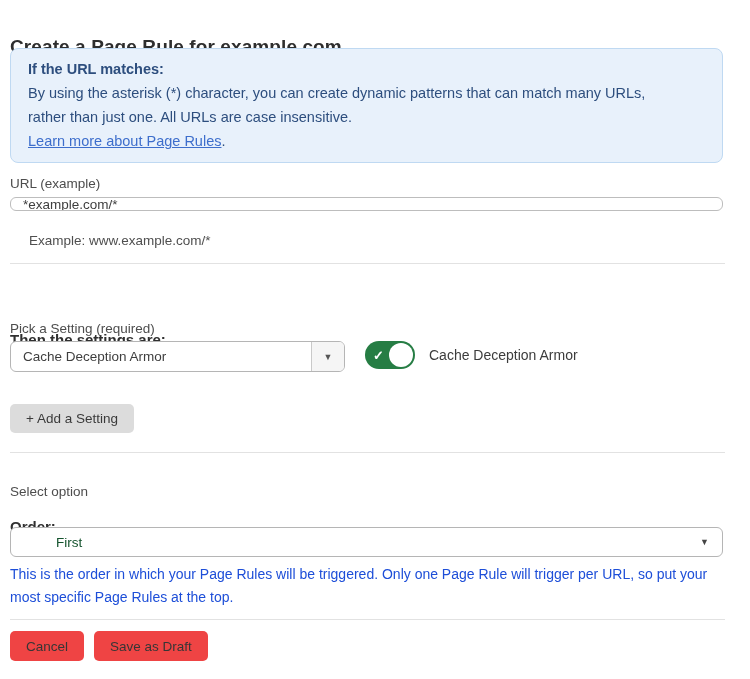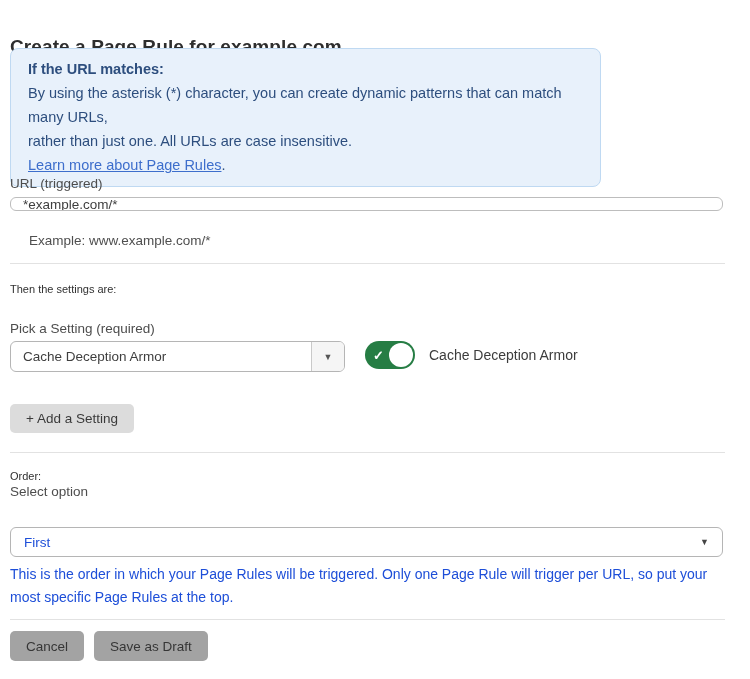--- a/index.html
+++ b/index.html
@@ -14,21 +14,21 @@
   
   .page-title {
     left: 10px; top: 8px;
     font-size: 19px; font-weight: bold; color: #2e2e2e;
     letter-spacing: 0.1px;
     margin-top: 28px;
   }
 
   
   .info-box {
-    left: 10px; top: 48px; width: 591px;
+    left: 10px; top: 48px; width: 713px;
     background: #e8f1fb;
     border: 1px solid #bfd9f2;
     border-radius: 8px;
     padding: 8px 17px 9px 17px;
     font-size: 14.5px; line-height: 24px;
     color: #2d4e7e;
   }
   .info-box .info-heading { font-weight: bold; display: block; }
   .info-box .info-line { display: block; }
   .info-box a.info-link {
@@ -46,21 +46,21 @@
     border: 1px solid #bdbdbd; border-radius: 6px;
     padding: 0 12px; font-size: 13.5px; color: #3e3e3e;
     font-family: "Liberation Sans", sans-serif;
     background: #ffffff; outline: none;
   }
 
   
   .divider { left: 10px; width: 715px; height: 1px; background: #e2e2e2; }
 
   
-  .section-heading { font-size: 11px; font-weight: normal; color: #303030; }
+  .section-heading { font-size: 15px; font-weight: bold; color: #303030; margin-top: 48px; }
 
   
   .combobox {
     left: 10px; top: 341px; width: 335px; height: 31px;
     border: 1px solid #b5b5b5; border-radius: 6px;
     background: #ffffff; display: flex; align-items: stretch;
     cursor: pointer; overflow: hidden;
   }
   .combobox .combo-value {
     flex: 1; display: flex; align-items: center;
@@ -90,32 +90,32 @@
   }
   .toggle-label { margin-left: 14px; font-size: 14px; color: #3c3c3c; }
 
   
   .btn {
     border: none; border-radius: 5px; cursor: pointer;
     font-family: "Liberation Sans", sans-serif;
     font-size: 13.5px; height: 30px; padding: 0 16px;
     display: inline-flex; align-items: center; justify-content: center;
   }
-  .btn-gray { background: #a3a3a3; color: #363636; }
+  .btn-gray { background: #ef4444; color: #363636; }
   .btn-blue { background: #1a6ff2; color: #ffffff; }
   .add-setting-btn { left: 10px; top: 404px; height: 29px; background: #dcdcdc; color: #3a3a3a; }
 
   
   .order-select {
     left: 10px; top: 527px; width: 713px; height: 30px;
     border: 1px solid #b5b5b5; border-radius: 6px; background: #ffffff;
     display: flex; align-items: center; justify-content: space-between;
     padding: 0 13px; cursor: pointer;
   }
-  .order-select .select-value { font-size: 13.5px; color: #1d4ed8; }
+  .order-select .select-value { font-size: 13.5px; color: #14532d; margin-left: 32px; }
   .order-select .arrow-glyph { font-size: 9px; color: #444; }
 
   .order-help { left: 10px; top: 563px; width: 718px; line-height: 23px; font-size: 14px; color: #1d4ed8; }
   .order-help span { display: block; }
 
   
   .footer-row { left: 10px; top: 631px; display: flex; gap: 10px; }
 </style>
 </head>
 <body>
@@ -124,21 +124,21 @@
 
 <div class="abs info-box">
   <span class="info-heading">If the URL matches:</span>
   <span class="info-line">By using the asterisk (*) character, you can create dynamic patterns that can match many URLs,</span>
   <span class="info-line">rather than just one. All URLs are case insensitive.</span>
   <span class="info-line">
     <a class="info-link">Learn more about Page Rules</a><span class="link-suffix">.</span>
   </span>
 </div>
 
-<label class="abs field-label" style="left:10px; top:176px;">URL (triggered)</label>
+<label class="abs field-label" style="left:10px; top:176px;">URL (example)</label>
 
 <input class="abs url-input" type="text" value="*example.com/*" style="">
 
 <div class="abs helper-text" style="left:10px; top:233px;margin-left:19px;">Example: www.example.com/*</div>
 
 <div class="abs divider" style="top:263px;"></div>
 
 <h2 class="abs section-heading" style="left:10px; top:283px;">Then the settings are:</h2>
 
 <label class="abs field-label" style="left:10px; top:321px;">Pick a Setting (required)</label>

